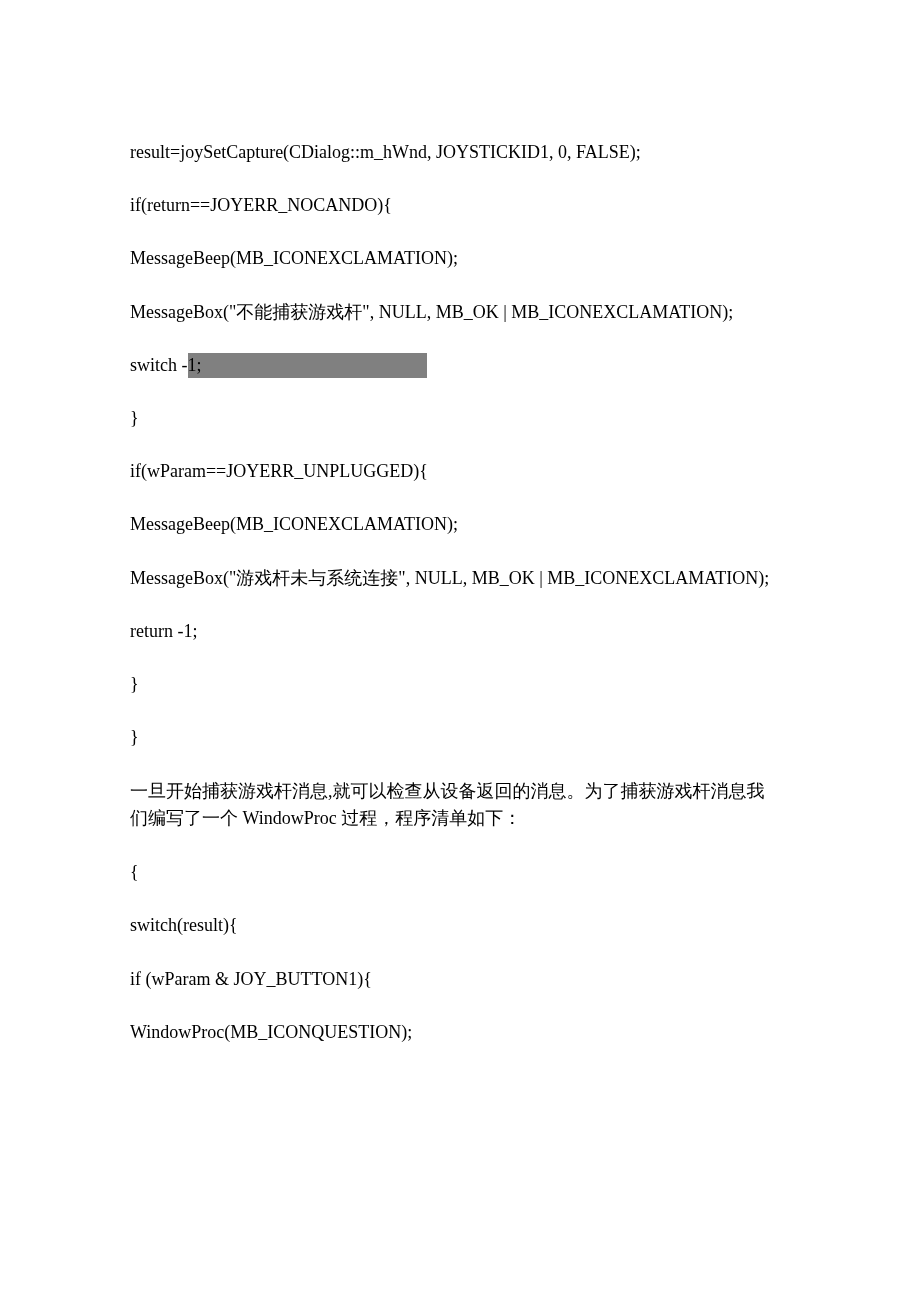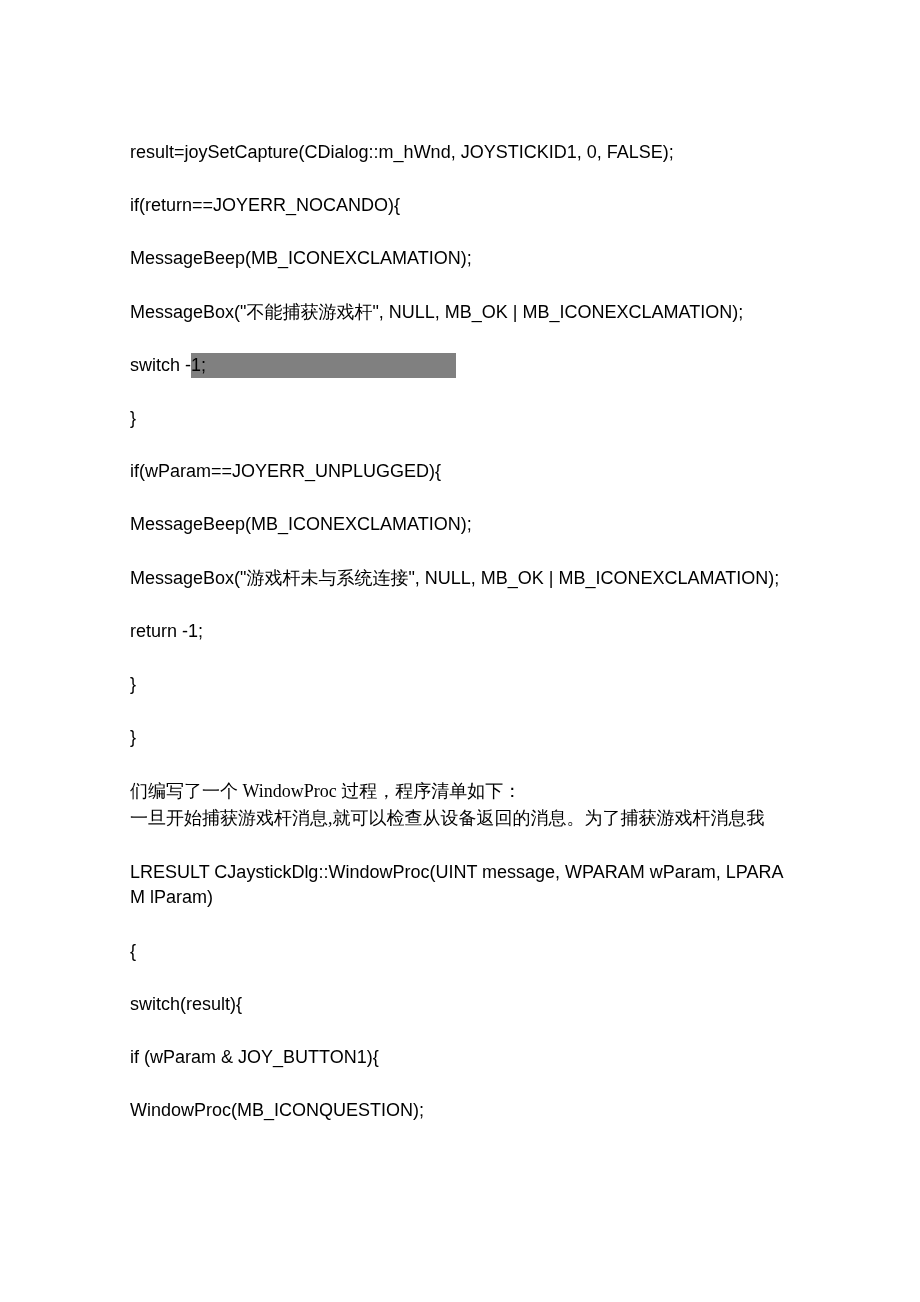--- a/index.html
+++ b/index.html
@@ -6,21 +6,21 @@
     margin: 0;
     padding: 0;
     background: #ffffff;
     font-family: "SimSun", "NSimSun", "宋体", serif;
     width: 920px;
   }
   .page {
     padding: 140px 130px 60px 130px;
   }
   .code-line {
-    font-family: Liberation Sans, sans-serif;
+    font-family: Liberation Serif, serif;
     font-size: 18px;
     line-height: 1.4;
     white-space: pre-wrap;
     word-break: break-all;
     color: #000;
     margin-bottom: 28px;
   }
   .text-block {
     font-family: "SimSun", "宋体", serif;
     font-size: 18px;
@@ -58,25 +58,24 @@
   <div class="code-line">MessageBox("游戏杆未与系统连接", NULL, MB_OK | MB_ICONEXCLAMATION);</div>
 
   <div class="code-line">return -1;</div>
 
   <div class="code-line">}</div>
 
 
   <div class="code-line">}</div>
 
   <div class="text-block">
+    <div>一旦开始捕获游戏杆消息,就可以检查从设备返回的消息。为了捕获游戏杆消息我</div>
     <div>们编写了一个 WindowProc 过程，程序清单如下：</div>
-    <div>一旦开始捕获游戏杆消息,就可以检查从设备返回的消息。为了捕获游戏杆消息我</div>
   </div>
 
-  <div class="code-line">LRESULT CJaystickDlg::WindowProc(UINT message, WPARAM wParam, LPARAM lParam)</div>
 
   <div class="code-line">{</div>
 
   <div class="code-line">switch(result){</div>
 
 
   <div class="code-line">if (wParam &amp; JOY_BUTTON1){</div>
 
   <div class="code-line">WindowProc(MB_ICONQUESTION);</div>
 

